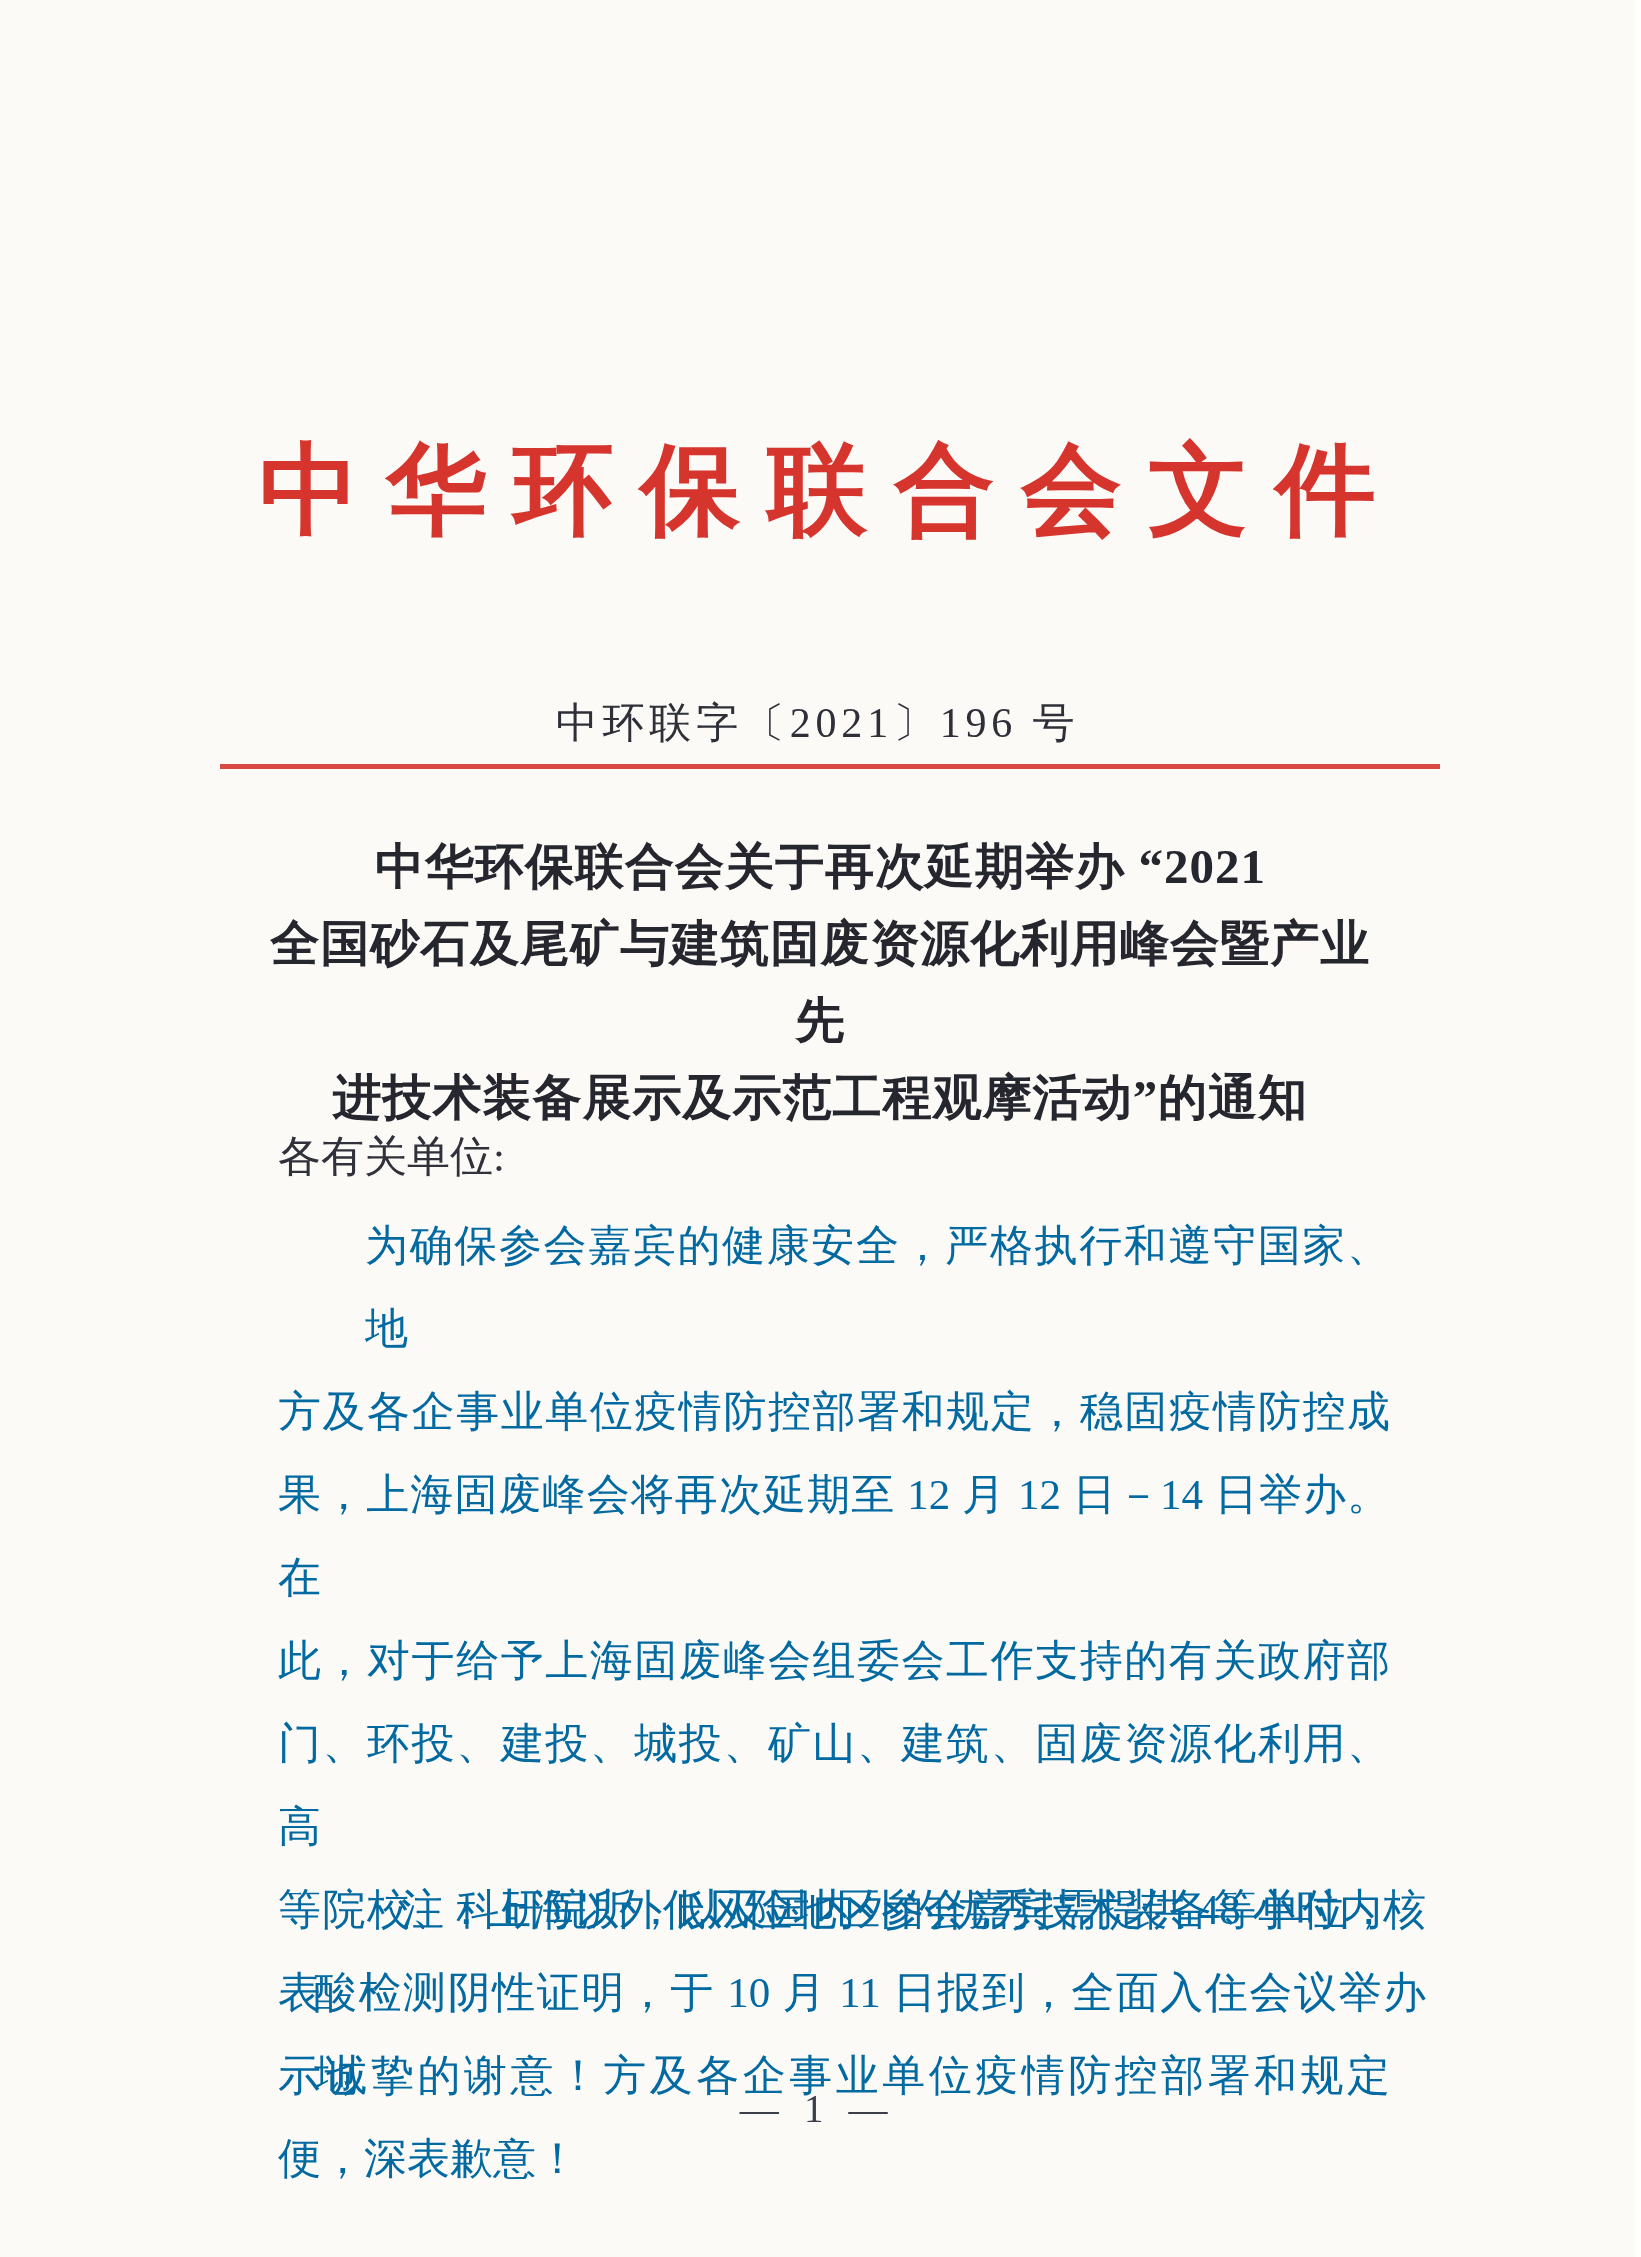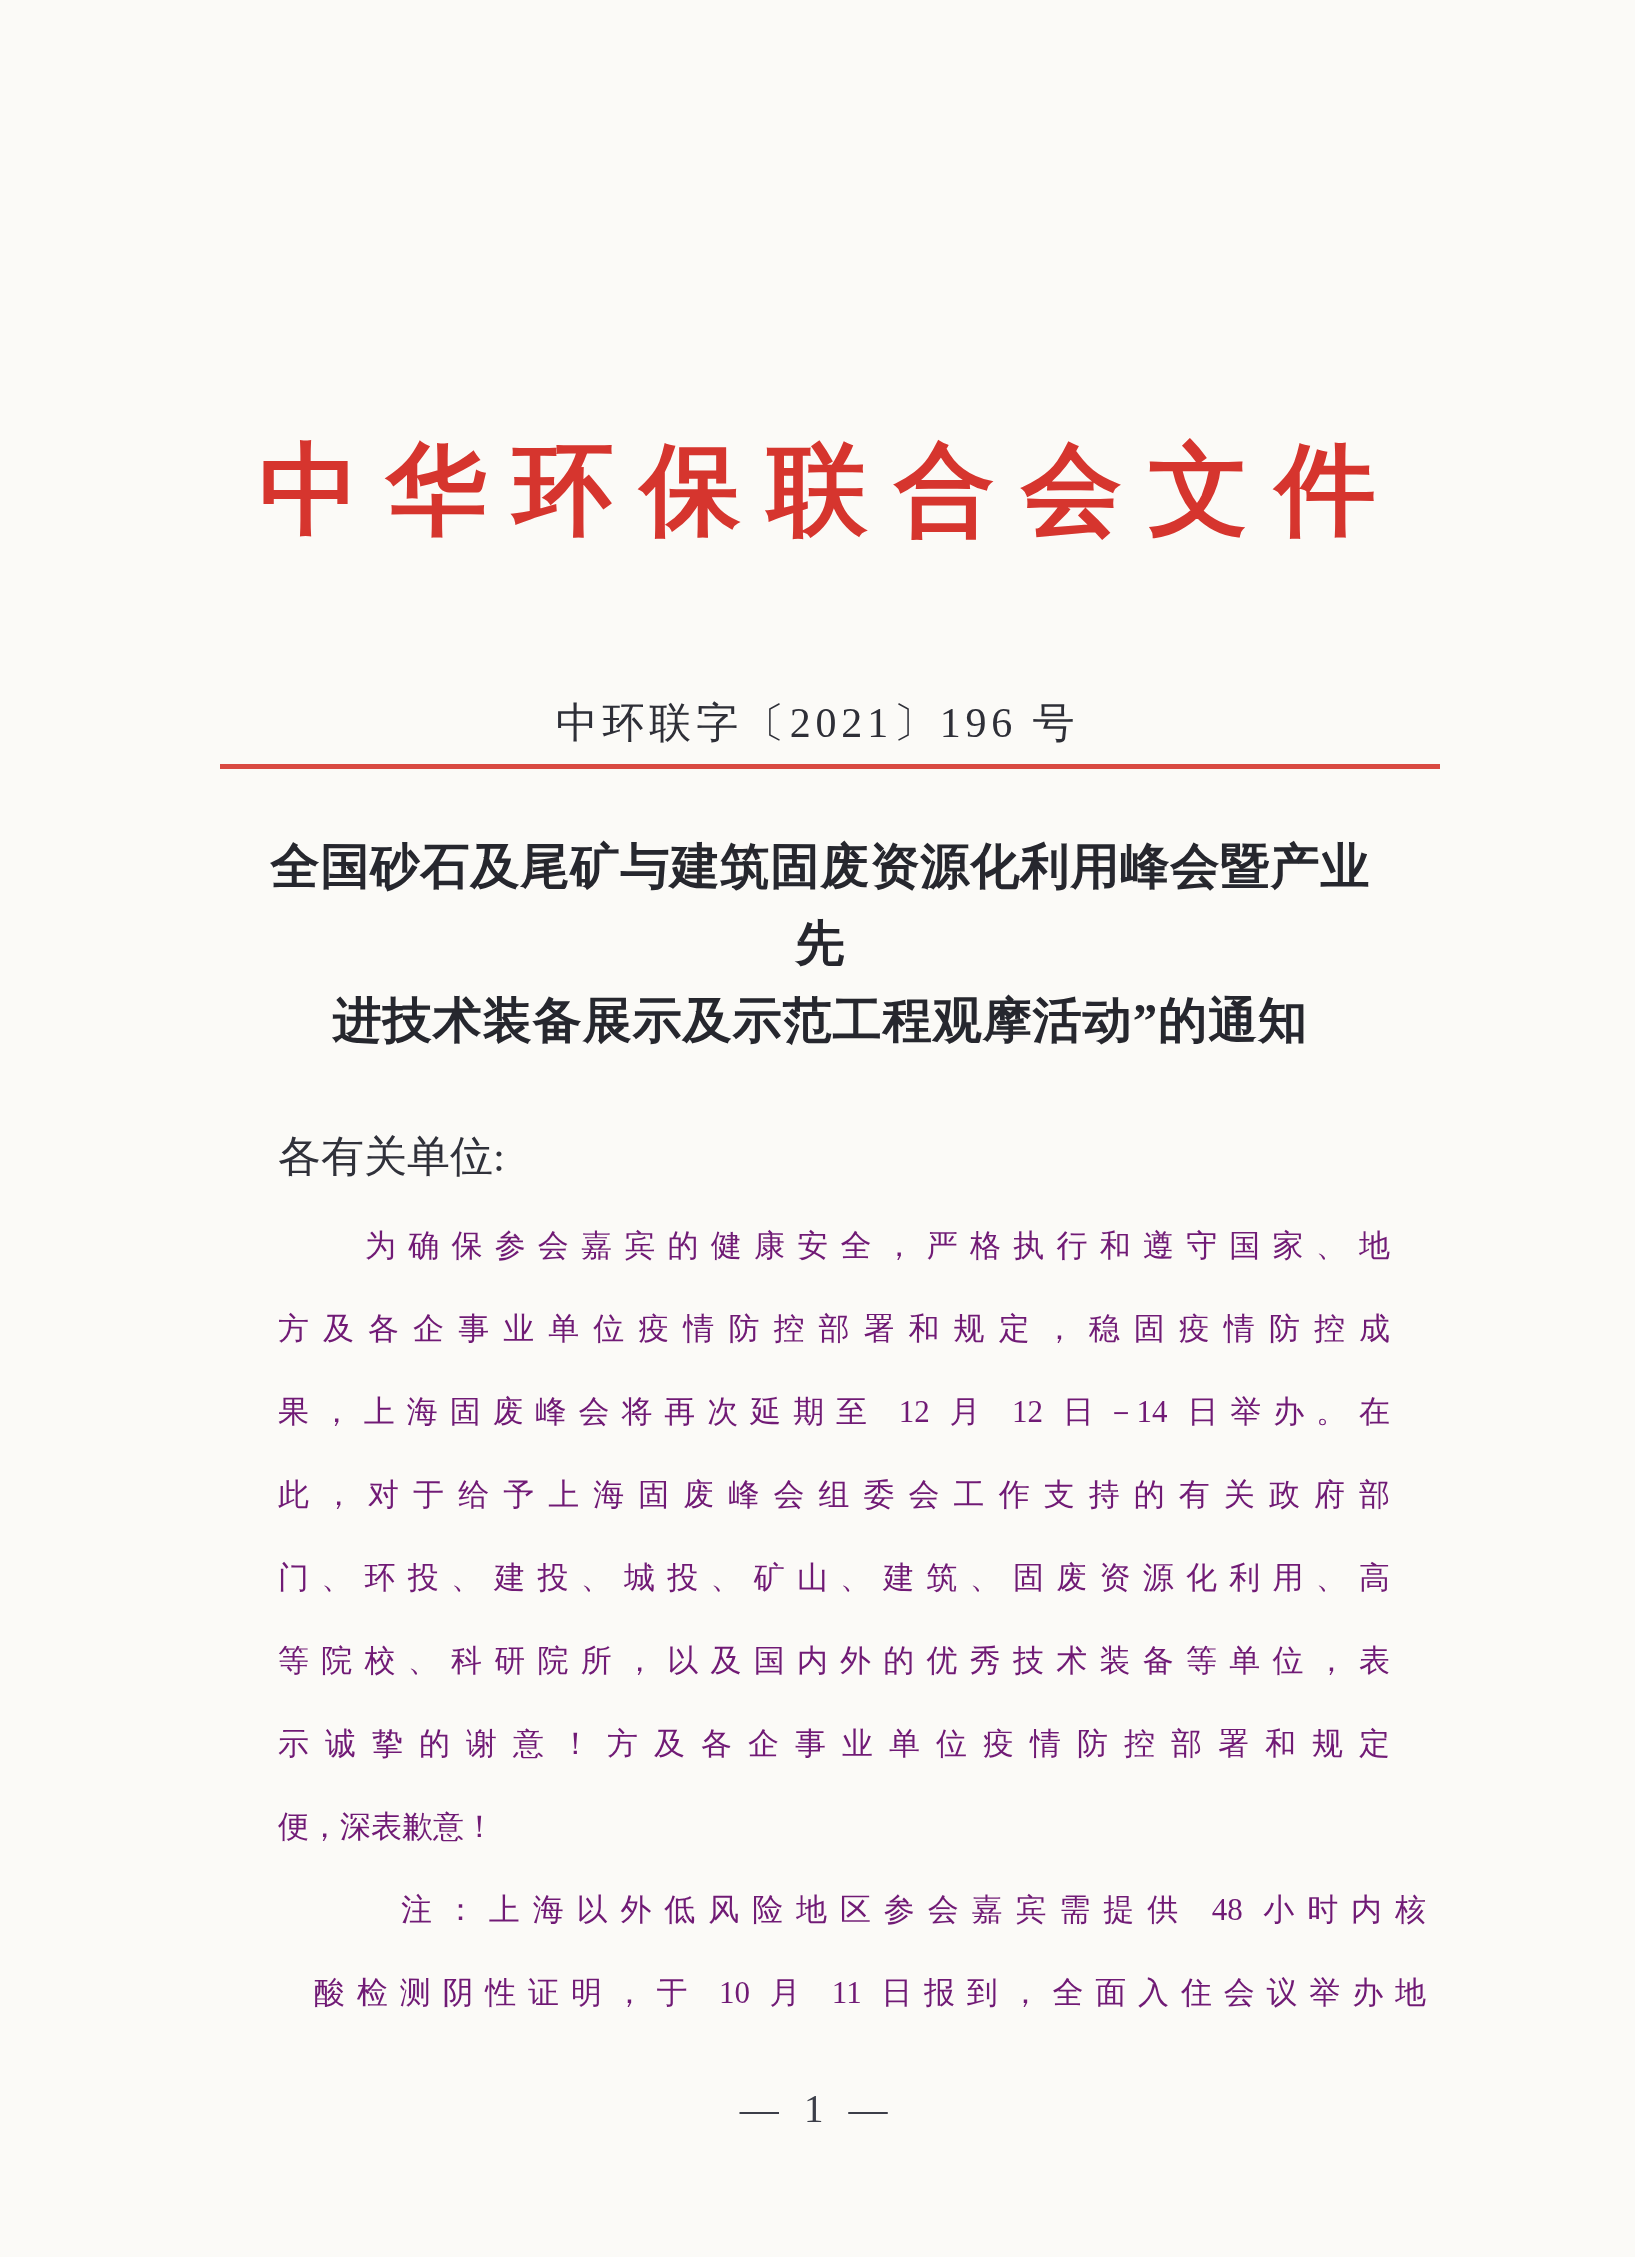--- a/index.html
+++ b/index.html
@@ -50,23 +50,23 @@
   }
   .salutation {
     position: absolute;
     top: 1128px; left: 278px;
     font-size: 43px;
     color: #30313a;
   }
   .bodytext {
     position: absolute;
     left: 278px; width: 1112px;
-    font-size: 31px;
+    font-size: 43px;
     line-height: 83px;
-    color: #701a75;
+    color: #0369a1;
   }
   .p1 { top: 1204px; }
   .p2 { top: 1868px; margin-left: 36px; }
   .line { text-align: justify; text-align-last: justify; }
   .line.indent { padding-left: 87px; }
   .line.end { text-align-last: left; }
   .footer {
     position: absolute;
     top: 2086px; left: 0; width: 100%;
     text-align: center;
@@ -80,20 +80,21 @@
 
 <div class="page">
 
   <div class="banner">中华环保联合会文件</div>
 
   <div class="docnum">中环联字〔2021〕196 号</div>
 
   <div class="rule"></div>
 
   <div class="title">
+    <div class="title-line">中华环保联合会关于再次延期举办 “2021</div>
     <div class="title-line">全国砂石及尾矿与建筑固废资源化利用峰会暨产业先</div>
     <div class="title-line">进技术装备展示及示范工程观摩活动”的通知</div>
   </div>
 
   <div class="salutation">各有关单位:</div>
 
   <div class="bodytext p1">
     <div class="line indent">为确保参会嘉宾的健康安全，严格执行和遵守国家、地</div>
     <div class="line">方及各企事业单位疫情防控部署和规定，稳固疫情防控成</div>
     <div class="line">果，上海固废峰会将再次延期至 12 月 12 日－14 日举办。在</div>

